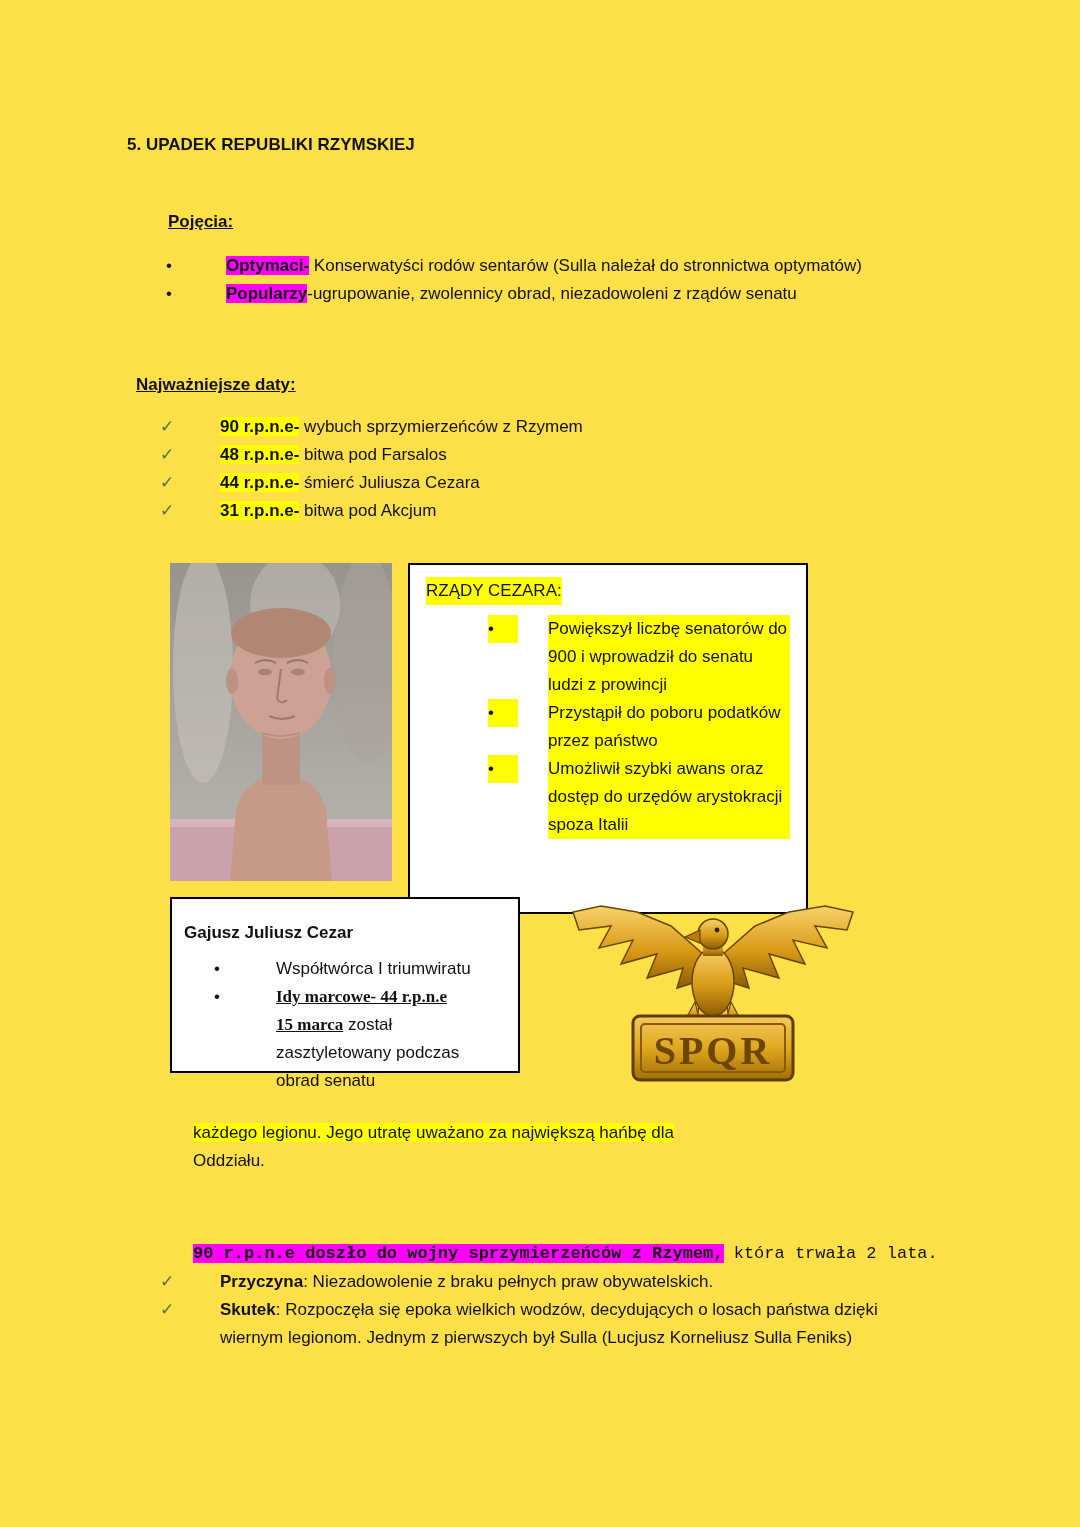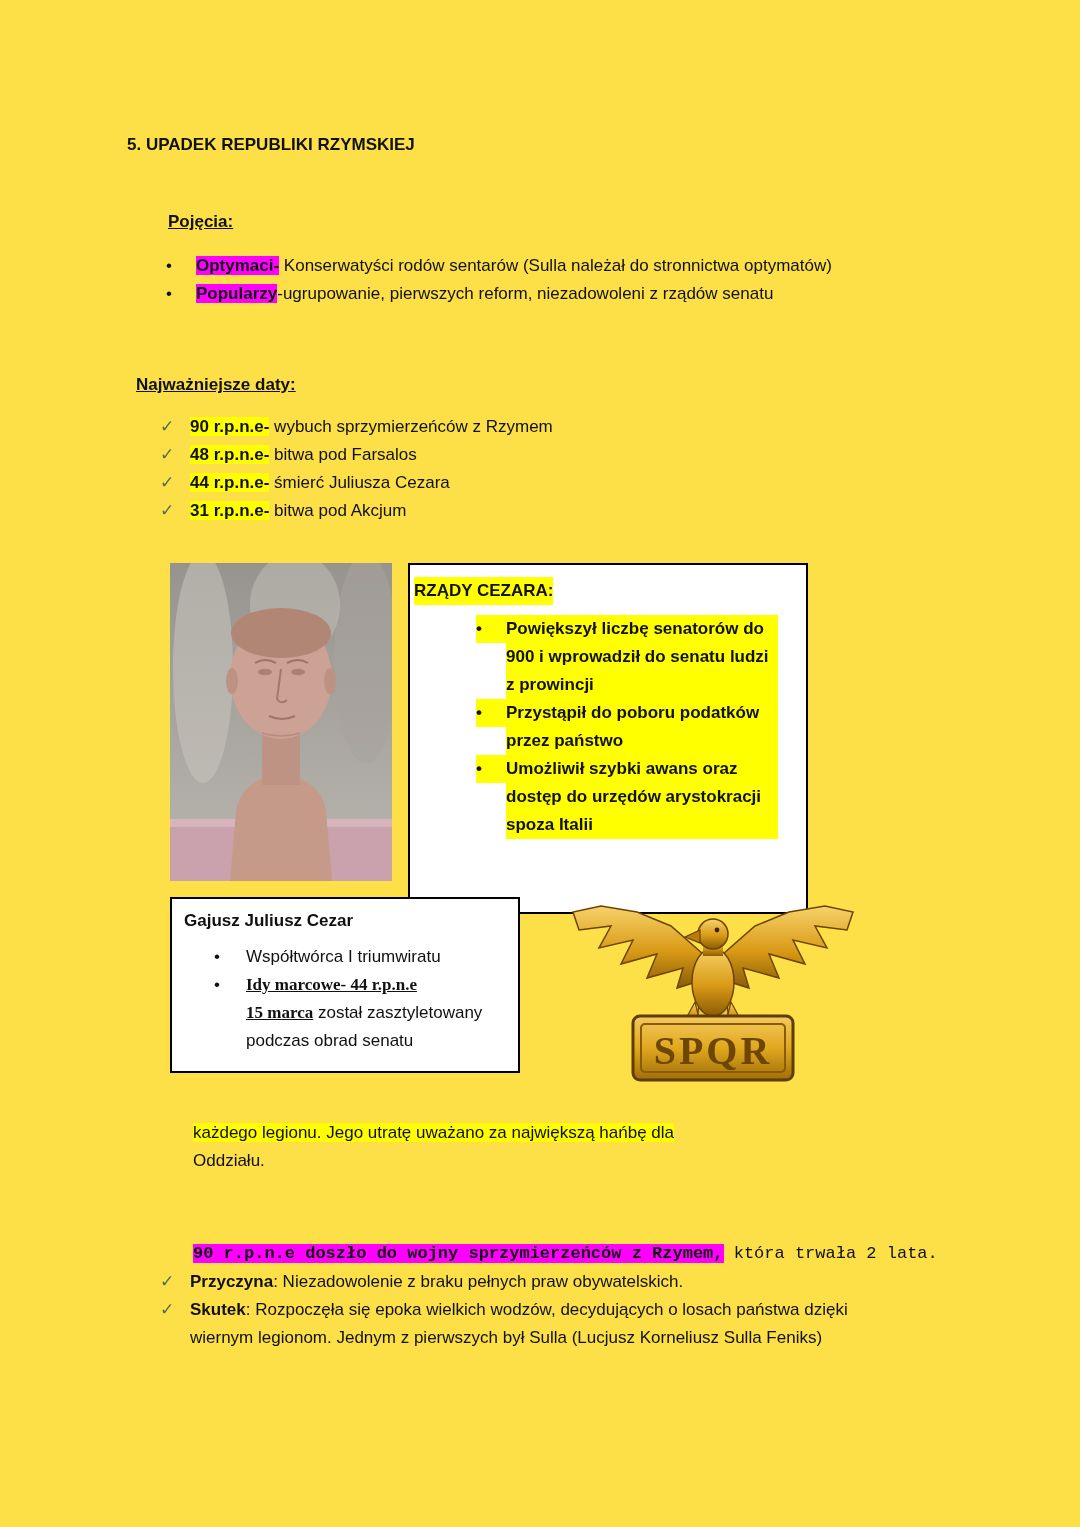--- a/index.html
+++ b/index.html
@@ -25,30 +25,30 @@
   .dates-heading { left:136px; top:371px; }
 
   .list { position:absolute; }
   .concepts-list { left:166px; top:252px; width:830px; }
   .dates-list { left:160px; top:413px; width:830px; }
   .war-list { left:160px; top:1268px; width:830px; }
 
   .li { display:flex; align-items:flex-start; }
   .marker { flex:0 0 30px; }
   .check-marker { color:#51704f; }
-  .txt { flex:1 1 auto; }
+  .txt { flex:1 1 auto;margin-left:30px; }
 
   .boxed { position:absolute; border:2px solid #000; background:#fff; }
-  .rule-box { left:408px; top:563px; width:400px; height:351px; padding:12px 4px;font-weight:bold; }
+  .rule-box { left:408px; top:563px; width:400px; height:351px; padding:12px 16px; }
   .rule-heading { display:inline-block; }
   .rule-box .list-inner { margin-top:10px; margin-left:62px; }
   .rule-box .marker { flex:0 0 30px; background:#ffff00; }
   .rule-box .txt { max-width:272px; flex:0 1 auto; }
 
-  .bio-box { left:170px; top:897px; width:350px; height:176px; padding:8px 12px; }
+  .bio-box { left:170px; top:897px; width:350px; height:176px; padding:20px 12px; }
   .bio-title { font-weight:bold; }
   .bio-box .list-inner { margin-top:8px; margin-left:30px; }
   .bio-box .marker { flex:0 0 32px; }
   .bio-box .txt { max-width:262px; flex:0 1 auto; }
 
   .caesar-photo { position:absolute; left:170px; top:563px; width:222px; height:318px; }
   .caesar-photo svg { display:block; width:100%; height:100%; }
 
   .eagle { position:absolute; left:553px; top:884px; width:320px; height:210px; }
   .eagle svg { display:block; width:100%; height:100%; }
@@ -66,21 +66,21 @@
 
   <div class="section-heading concepts-heading">Pojęcia:</div>
 
   <div class="list concepts-list">
     <div class="li">
       <span class="marker">•</span>
       <span class="txt"><span class="bold hl-magenta">Optymaci-</span><span> Konserwatyści rodów sentarów (Sulla należał do stronnictwa optymatów)</span></span>
     </div>
     <div class="li">
       <span class="marker">•</span>
-      <span class="txt"><span class="bold hl-magenta">Popularzy</span><span>-ugrupowanie, pierwszych reform, niezadowoleni z rządów senatu</span></span>
+      <span class="txt"><span class="bold hl-magenta">Popularzy</span><span>-ugrupowanie, zwolennicy obrad, niezadowoleni z rządów senatu</span></span>
     </div>
   </div>
 
   <div class="section-heading dates-heading">Najważniejsze daty:</div>
 
   <div class="list dates-list">
     <div class="li">
       <span class="marker check-marker">✓</span>
       <span class="txt"><span class="bold hl-yellow">90 r.p.n.e-</span><span> wybuch sprzymierzeńców z Rzymem</span></span>
     </div>

